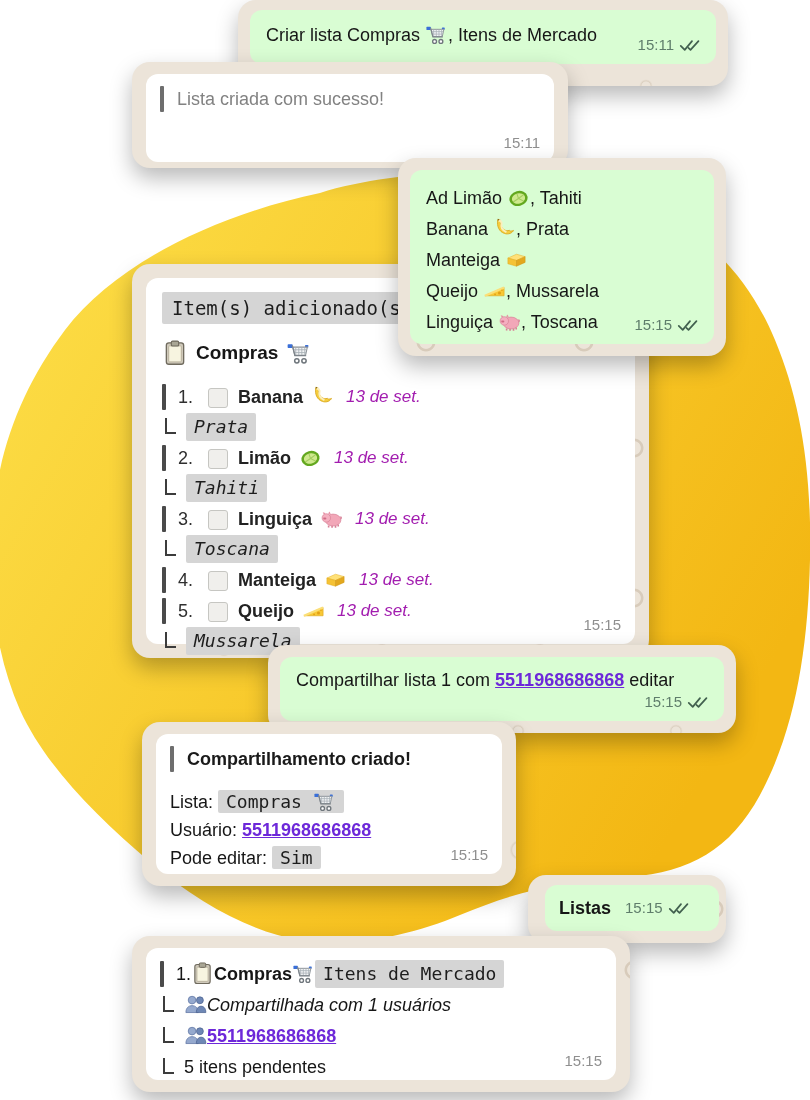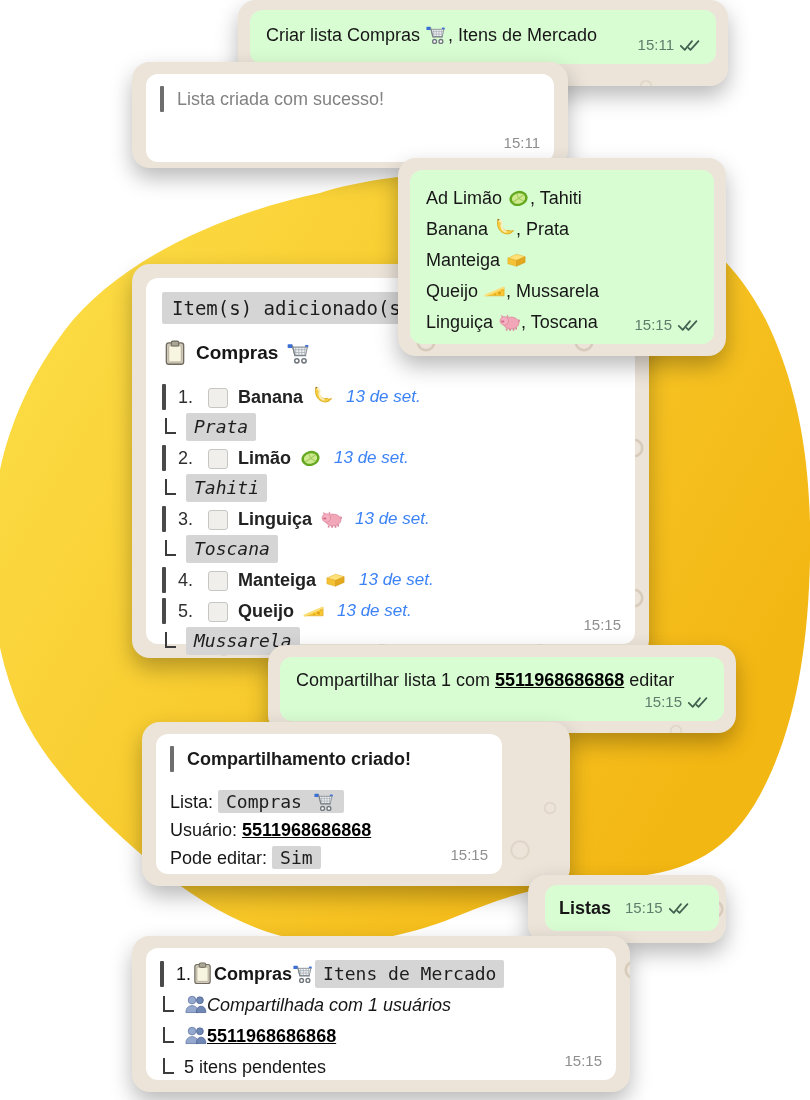--- a/index.html
+++ b/index.html
@@ -22,21 +22,21 @@
   
   .time{position:absolute;right:14px;bottom:6px;font-size:15px;color:#8f8f8f;
         display:flex;align-items:center;gap:5px;white-space:nowrap;}
   .green .time{color:#5f7d6b;}
   .tick{display:inline-flex;}
   .ic{display:inline-flex;vertical-align:-5px;}
   .ic svg{width:23px;height:23px;}
   .chip{background:#d5d5d5;color:#1d1d1d;padding:1px 8px;border-radius:2px;
         font-family:"DejaVu Sans Mono","Liberation Mono",monospace;font-size:18px;white-space:nowrap;}
   .chip.it{font-style:italic;}
-  .lnk{color:#000000;font-weight:bold;text-decoration:underline;cursor:pointer;}
+  .lnk{color:#6d28d9;font-weight:bold;text-decoration:underline;cursor:pointer;}
   .s-bold{font-weight:bold;}
   .s-i{font-style:italic;}
   .qrow{display:flex;align-items:flex-start;}
   .qbar{width:4px;align-self:stretch;background:#6e6e6e;border-radius:1px;margin-right:13px;}
   .qtext{color:#828282;}
   .qtext.dark{color:#1a1a1a;font-weight:bold;}
   .corner{display:inline-block;width:9px;height:14px;border-left:2.5px solid #3c3c3c;
           border-bottom:2.5px solid #3c3c3c;margin:0 10px 2px 3px;}
   .vbar{display:inline-block;width:4px;height:26px;background:#4a4a4a;border-radius:1px;
         margin-right:12px;vertical-align:-6px;}
@@ -54,25 +54,25 @@
   #c4{left:132px;top:264px;width:517px;height:394px;z-index:3;}
   #c4 .bubble{left:14px;top:14px;width:489px;height:366px;padding:14px 16px;box-sizing:border-box;}
   .hchip{display:inline-block;background:#d5d5d5;color:#1d1d1d;padding:3px 10px;border-radius:2px;
          font-family:"DejaVu Sans Mono","Liberation Mono",monospace;font-size:19px;white-space:nowrap;}
   .ltitle{margin-top:16px;font-size:19px;font-weight:bold;display:flex;align-items:center;gap:8px;}
   .ltitle .ic svg{width:26px;height:26px;}
   #items{margin-top:15px;}
   .item-row{display:flex;align-items:center;height:31px;white-space:nowrap;}
   .item-row .num{width:28px;color:#2f2f2f;}
   .item-row .iname{font-weight:bold;color:#222;margin-right:8px;}
-  .item-row .idate{font-style:italic;color:#3b82f6;font-size:17px;margin-left:12px;}
+  .item-row .idate{font-style:italic;color:#a21caf;font-size:17px;margin-left:12px;}
   .sub-row{display:flex;align-items:center;height:30px;}
   #c5{left:268px;top:645px;width:468px;height:88px;z-index:4;}
   #c5 .bubble{left:12px;top:12px;width:444px;height:64px;padding:10px 16px;box-sizing:border-box;}
-  #c6{left:142px;top:722px;width:428px;height:164px;z-index:5;}
+  #c6{left:142px;top:722px;width:374px;height:164px;z-index:5;}
   #c6 .bubble{left:14px;top:12px;width:346px;height:140px;padding:12px 14px;box-sizing:border-box;}
   #c6 .row{line-height:28px;}
   #c6 .qrow{margin-bottom:16px;}
   #c7{left:528px;top:875px;width:198px;height:68px;z-index:6;}
   #c7 .bubble{left:17px;top:10px;width:174px;height:46px;padding:9px 14px;box-sizing:border-box;
               display:flex;align-items:center;}
   #c7 .lbl{font-weight:bold;font-size:18px;}
   #c7 .time{position:static;margin-left:14px;}
   #c8{left:132px;top:936px;width:498px;height:156px;z-index:7;}
   #c8 .bubble{left:14px;top:12px;width:470px;height:132px;padding:10px 14px;box-sizing:border-box;}

